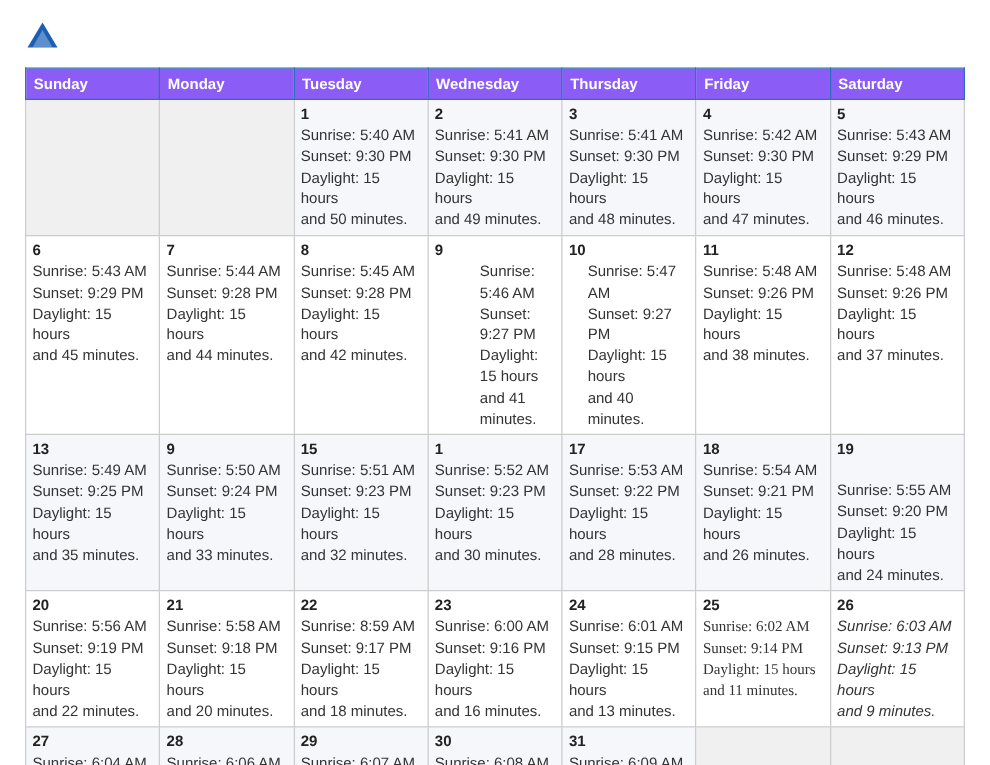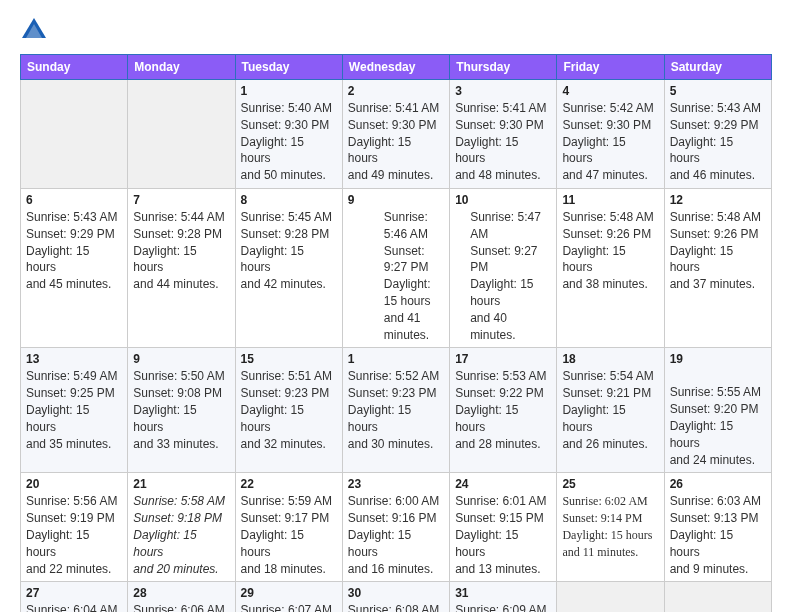--- a/index.html
+++ b/index.html
@@ -222,21 +222,21 @@
           <td>
             <span class="day-num">13</span>
             <div class="day-info" style="white-space: pre-line;">Sunrise: 5:49 AM
 Sunset: 9:25 PM
 Daylight: 15 hours
 and 35 minutes.</div>
           </td>
           <td>
             <span class="day-num">9</span>
             <div class="day-info" style="white-space: pre-line;">Sunrise: 5:50 AM
-Sunset: 9:08 PM
+Sunset: 9:24 PM
 Daylight: 15 hours
 and 33 minutes.</div>
           </td>
           <td>
             <span class="day-num">15</span>
             <div class="day-info" style="white-space: pre-line;">Sunrise: 5:51 AM
 Sunset: 9:23 PM
 Daylight: 15 hours
 and 32 minutes.</div>
           </td>
@@ -272,28 +272,28 @@
         <tr>
           <td>
             <span class="day-num">20</span>
             <div class="day-info" style="white-space: pre-line;">Sunrise: 5:56 AM
 Sunset: 9:19 PM
 Daylight: 15 hours
 and 22 minutes.</div>
           </td>
           <td>
             <span class="day-num">21</span>
-            <div class="day-info" style="white-space: pre-line; font-style: italic;">Sunrise: 5:58 AM
+            <div class="day-info" style="white-space: pre-line;">Sunrise: 5:58 AM
 Sunset: 9:18 PM
 Daylight: 15 hours
 and 20 minutes.</div>
           </td>
           <td>
             <span class="day-num">22</span>
-            <div class="day-info" style="white-space: pre-line;">Sunrise: 5:59 AM
+            <div class="day-info" style="white-space: pre-line;">Sunrise: 8:59 AM
 Sunset: 9:17 PM
 Daylight: 15 hours
 and 18 minutes.</div>
           </td>
           <td>
             <span class="day-num">23</span>
             <div class="day-info" style="white-space: pre-line;">Sunrise: 6:00 AM
 Sunset: 9:16 PM
 Daylight: 15 hours
 and 16 minutes.</div>
@@ -307,21 +307,21 @@
           </td>
           <td>
             <span class="day-num">25</span>
             <div class="day-info" style="white-space: pre-line; font-family: Liberation Serif, serif;">Sunrise: 6:02 AM
 Sunset: 9:14 PM
 Daylight: 15 hours
 and 11 minutes.</div>
           </td>
           <td>
             <span class="day-num">26</span>
-            <div class="day-info" style="white-space: pre-line;">Sunrise: 6:03 AM
+            <div class="day-info" style="white-space: pre-line; font-style: italic;">Sunrise: 6:03 AM
 Sunset: 9:13 PM
 Daylight: 15 hours
 and 9 minutes.</div>
           </td>
         </tr>
         <tr>
           <td>
             <span class="day-num">27</span>
             <div class="day-info" style="white-space: pre-line;">Sunrise: 6:04 AM
 Sunset: 3:11 PM

